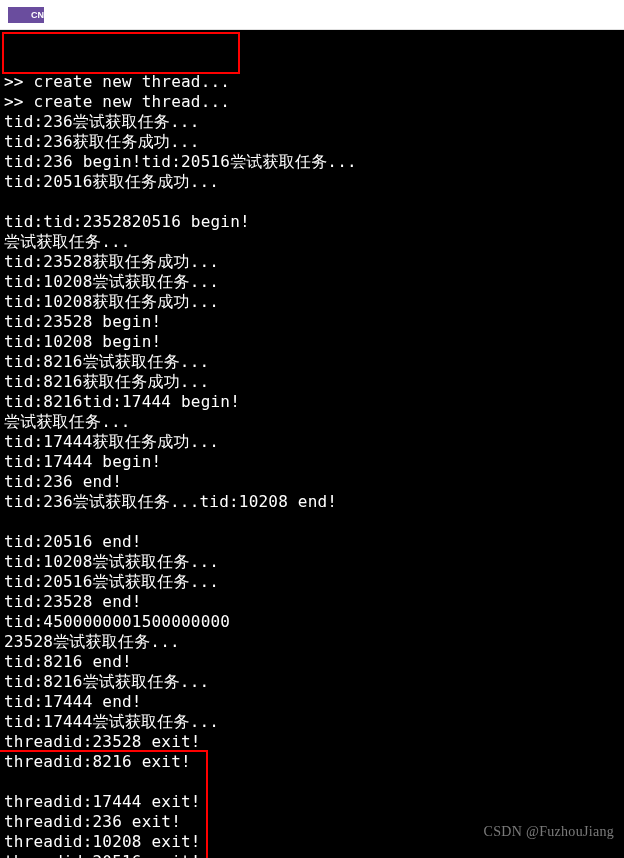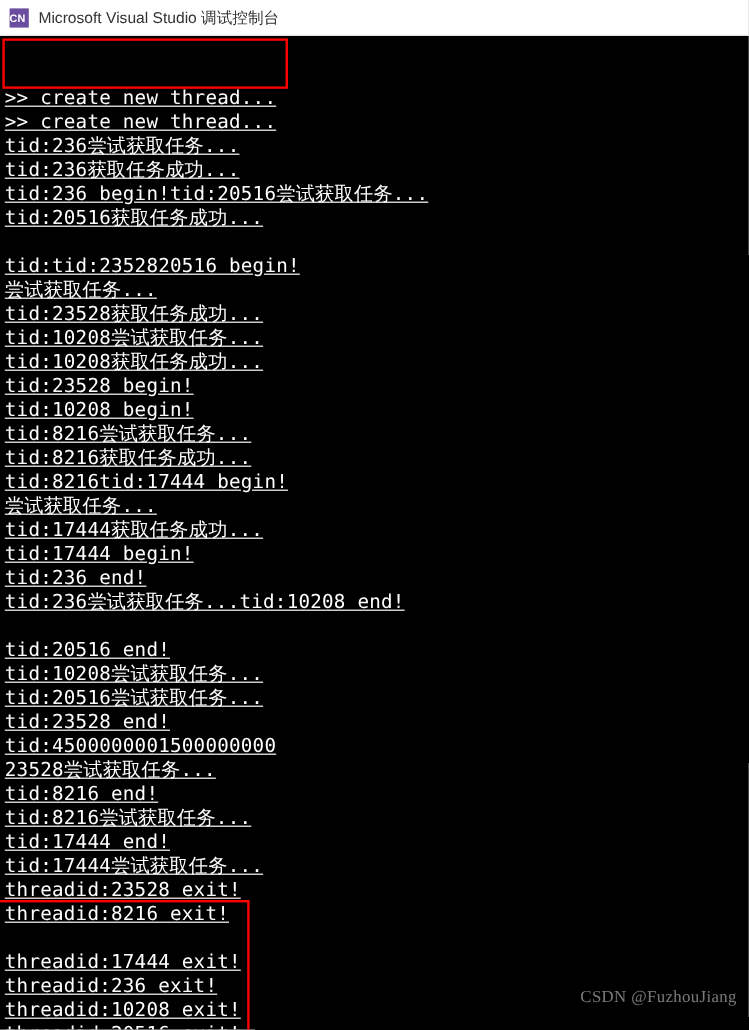--- a/index.html
+++ b/index.html
@@ -14,27 +14,27 @@
       height: 30px;
       background: #ffffff;
       border-bottom: 1px solid #e0e0e0;
       display: flex;
       align-items: center;
       padding: 0 8px;
       font-size: 13px;
       color: #333;
     }
     .titlebar-icon {
-      width: 16px;
+      width: 36px;
       height: 16px;
       background: #6a4d9e;
       margin-right: 8px;
       display: flex;
       align-items: center;
-      justify-content: flex-start;
+      justify-content: flex-end;
       color: #fff;
       font-size: 9px;
       font-weight: bold;
     }
     .console {
       background: #000000;
       color: #ffffff;
       font-family: "NSimSun", "SimSun", "Consolas", monospace;
       font-size: 16px;
       line-height: 20px;
@@ -42,21 +42,20 @@
       position: relative;
       white-space: pre;
       letter-spacing: 0.2px;
     }
     .console-content {
       padding: 2px 0 0 0;
     }
     .line {
       height: 20px;
       padding-left: 4px;
-      text-decoration: underline;
     }
     .highlight-top {
       position: absolute;
       border: 2px solid #ff0000;
       top: 2px;
       left: 2px;
       width: 238px;
       height: 42px;
       pointer-events: none;
     }
@@ -79,21 +78,20 @@
       letter-spacing: 0.3px;
     }
   </style>
 </head>
 <body>
 
 <div class="titlebar">
   <div class="titlebar-icon">
     <span>CN</span>
   </div>
-  <span>Microsoft Visual Studio 调试控制台</span>
 </div>
 
 <div class="console">
   <div class="console-content" id="console-lines"><div class="line">&gt;&gt; create new thread...</div><div class="line">&gt;&gt; create new thread...</div><div class="line">tid:236尝试获取任务...</div><div class="line">tid:236获取任务成功...</div><div class="line">tid:236 begin!tid:20516尝试获取任务...</div><div class="line">tid:20516获取任务成功...</div><div class="line"></div><div class="line">tid:tid:2352820516 begin!</div><div class="line">尝试获取任务...</div><div class="line">tid:23528获取任务成功...</div><div class="line">tid:10208尝试获取任务...</div><div class="line">tid:10208获取任务成功...</div><div class="line">tid:23528 begin!</div><div class="line">tid:10208 begin!</div><div class="line">tid:8216尝试获取任务...</div><div class="line">tid:8216获取任务成功...</div><div class="line">tid:8216tid:17444 begin!</div><div class="line">尝试获取任务...</div><div class="line">tid:17444获取任务成功...</div><div class="line">tid:17444 begin!</div><div class="line">tid:236 end!</div><div class="line">tid:236尝试获取任务...tid:10208 end!</div><div class="line"></div><div class="line">tid:20516 end!</div><div class="line">tid:10208尝试获取任务...</div><div class="line">tid:20516尝试获取任务...</div><div class="line">tid:23528 end!</div><div class="line">tid:4500000001500000000</div><div class="line">23528尝试获取任务...</div><div class="line">tid:8216 end!</div><div class="line">tid:8216尝试获取任务...</div><div class="line">tid:17444 end!</div><div class="line">tid:17444尝试获取任务...</div><div class="line">threadid:23528 exit!</div><div class="line">threadid:8216 exit!</div><div class="line"></div><div class="line">threadid:17444 exit!</div><div class="line">threadid:236 exit!</div><div class="line">threadid:10208 exit!</div><div class="line">threadid:20516 exit!</div></div>
   <div class="highlight-top"></div>
   <div class="highlight-bottom"></div>
   <div class="watermark">CSDN @FuzhouJiang</div>
 </div>
 
 </body></html>

